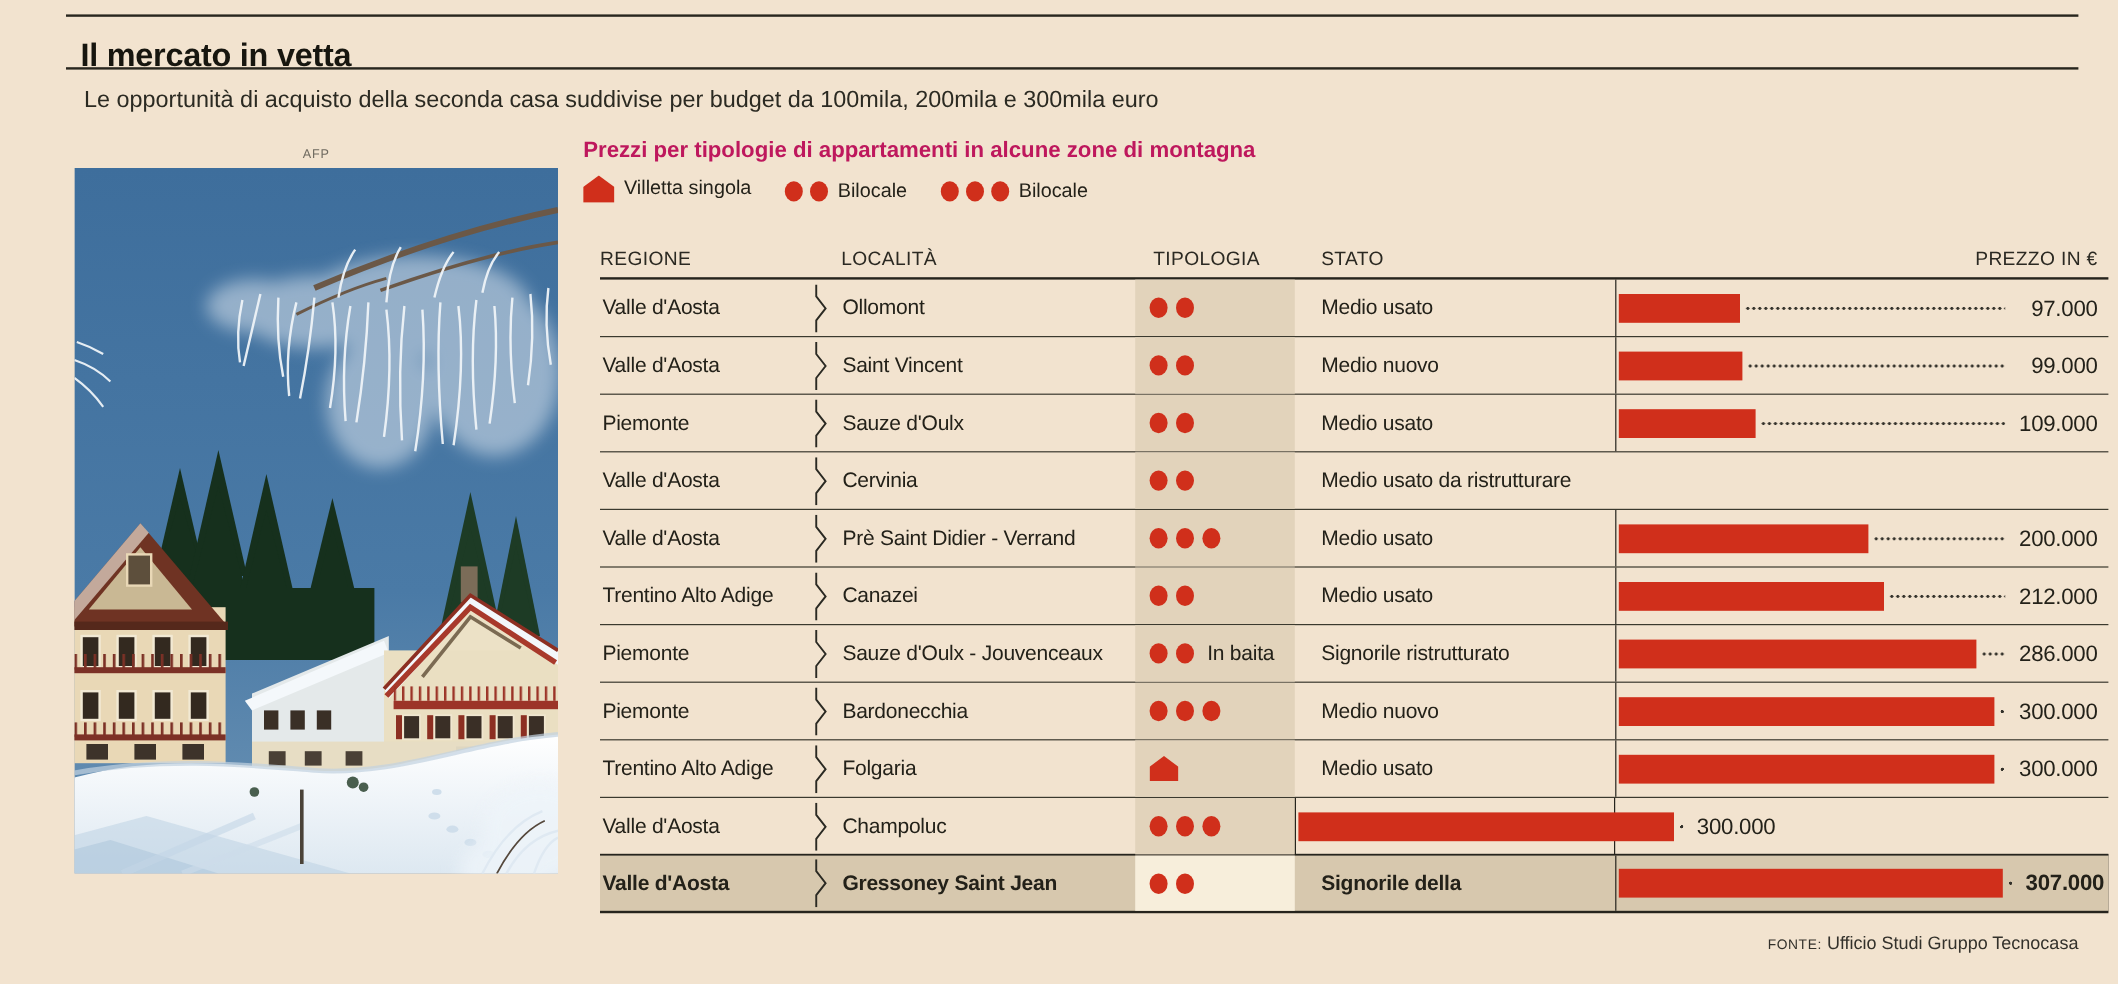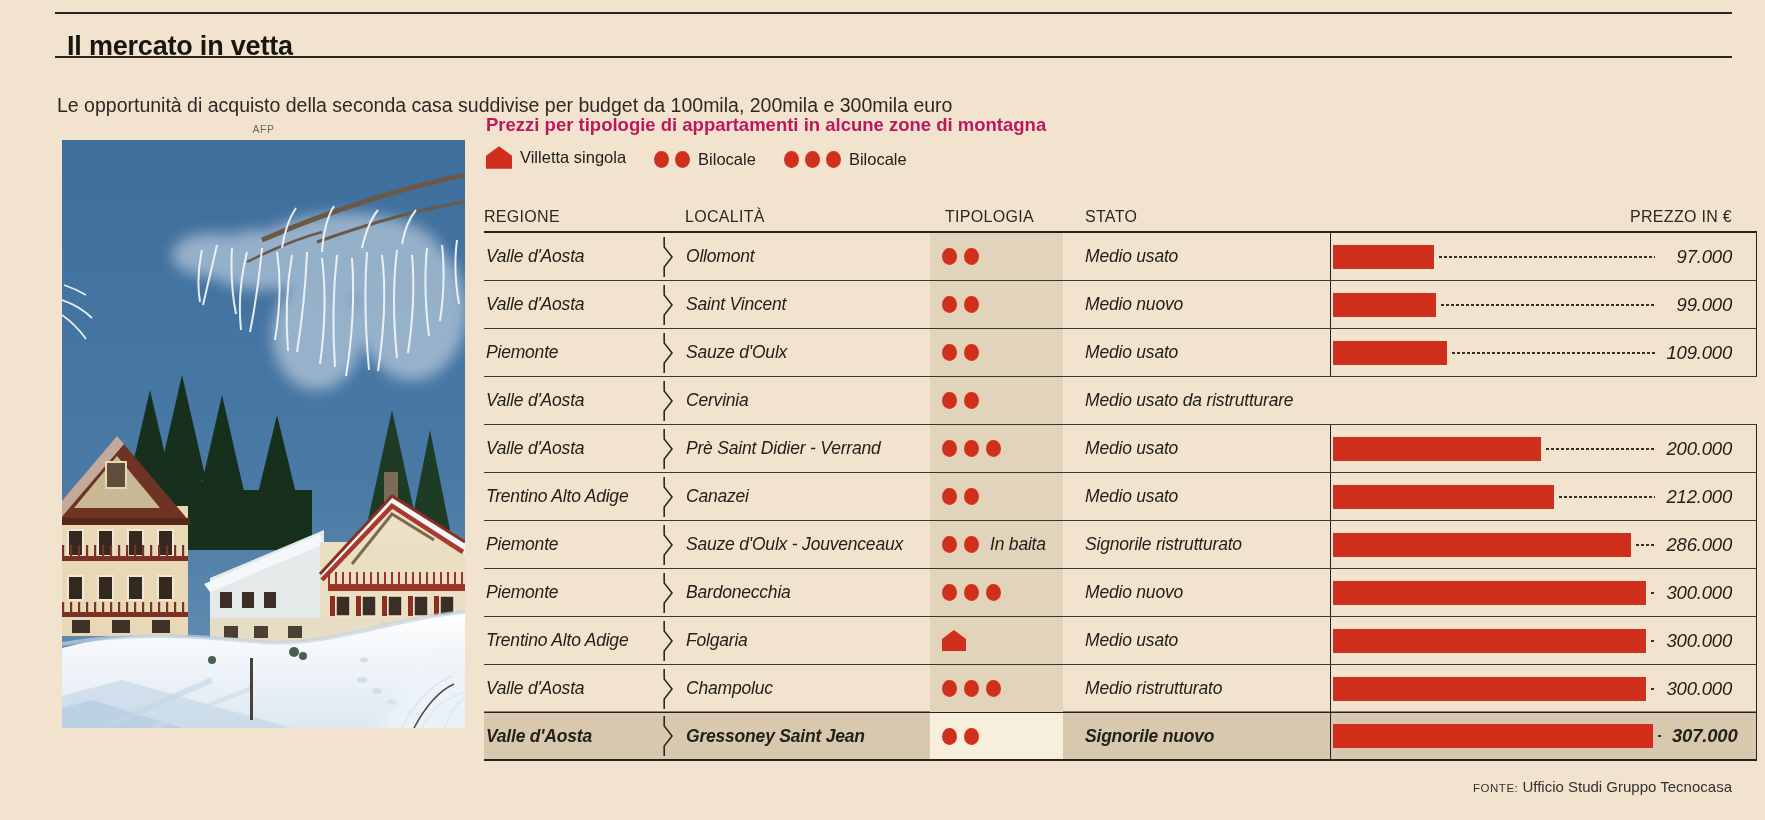--- a/index.html
+++ b/index.html
@@ -1,37 +1,37 @@
 <!DOCTYPE html>
 <html><head>
 <meta charset="utf-8">
 <style>
   html,body{margin:0;padding:0;}
   body{width:1765px;height:820px;background:#f2e3cf;font-family:"Liberation Sans",sans-serif;color:#232119;position:relative;overflow:hidden;}
   .rule{position:absolute;left:55px;width:1677px;height:2px;background:#28261e;}
   #main-title{position:absolute;left:55px;top:19px;font-size:27px;font-weight:bold;letter-spacing:-0.2px;color:#17160f;}
-  #subtitle{position:absolute;left:57px;top:72px;font-size:19.5px;color:#2b2a22;margin-top:22px;}
+  #subtitle{position:absolute;left:70px;top:72px;font-size:19.5px;color:#2b2a22;}
   #afp{position:absolute;left:62px;top:123px;width:403px;text-align:center;font-size:10.5px;letter-spacing:.6px;color:#6f6a60;}
   #photo{position:absolute;left:62px;top:140px;width:403px;height:588px;}
   #chart-title{position:absolute;left:486px;top:114px;font-size:18.5px;font-weight:bold;color:#be185d;}
   #legend{position:absolute;left:486px;top:146px;display:flex;align-items:flex-end;gap:28px;}
   .legend-item{display:flex;align-items:center;gap:8px;}
   .legend-label{font-size:16.5px;color:#232119;}
   .dot{display:inline-block;width:15px;height:17px;border-radius:50%;background:#d02f1b;}
   .dots{display:flex;gap:6px;align-items:center;}
   
   #table{position:absolute;left:484px;top:203px;width:1273px;}
-  .grid{display:grid;grid-template-columns:179px 267px 133px 267px 427px;}
+  .grid{display:grid;grid-template-columns:179px 267px 133px 267px 427px;margin-left:16px;}
   #thead{height:30px;align-items:end;border-bottom:2px solid #26241d;box-sizing:border-box;padding-bottom:5px;font-size:16px;letter-spacing:.3px;color:#2b2922;}
   .h-loc{padding-left:22px;}
   .h-tip{padding-left:15px;}
   .h-sta{padding-left:22px;}
   .h-prz{justify-self:end;padding-right:25px;}
   .row{height:48px;border-bottom:1.5px solid #3b392e;box-sizing:border-box;font-size:17.5px;letter-spacing:-0.2px;}
-  .cell{display:flex;align-items:center;font-style:italic;}
+  .cell{display:flex;align-items:center;}
   .c-reg{padding-left:2px;}
   .c-loc .bracket{margin:0 12px 0 0;flex:none;}
   .c-tip{background:#e2d3bb;padding-left:12px;gap:7px;}
   .tnote{margin-left:4px;}
   .c-sta{padding-left:22px;}
   .c-bar{border-left:1.5px solid #26241d;border-right:1.5px solid #26241d;box-sizing:border-box;}
   .bar{height:24px;background:#d02f1b;margin-left:1.5px;flex:none;}
   .leader{flex:1;min-width:4px;height:4px;margin:0 3px 0 4px;align-self:center;background-image:radial-gradient(circle,#33312a 1.2px,rgba(0,0,0,0) 1.5px);background-size:5px 4px;background-repeat:repeat-x;background-position:left center;}
   .price{width:74px;text-align:right;margin-right:24px;font-size:18.5px;flex:none;letter-spacing:-0.2px;}
   .row.hl{background:#d7c8ae;font-weight:bold;border-bottom:2.5px solid #26241d;box-shadow:0 -1.5px 0 #26241d;}
@@ -490,23 +490,20 @@
       <svg class="bracket" width="11" height="40" viewBox="0 0 11 40">
             <polyline points="1.2,0 1.2,10 9,20 1.2,30 1.2,40" fill="none" stroke="#2b2a23" stroke-width="1.6"></polyline>
           </svg>
       <span>Champoluc</span>
     </div>
     <div class="cell c-tip">
           <span class="dot"></span>
           <span class="dot"></span>
           <span class="dot"></span>
         </div>
-    <div class="cell c-sta">
-          <span>Medio ristrutturato</span>
-        </div>
     <div class="cell c-bar">
       <div class="bar" style="width: 313px;"></div>
       <div class="leader"></div>
       <div class="price">300.000</div>
     </div>
   </div>
 
   <div class="row grid hl">
     <div class="cell c-reg">
           <span>Valle d'Aosta</span>
@@ -515,21 +512,21 @@
       <svg class="bracket" width="11" height="40" viewBox="0 0 11 40">
             <polyline points="1.2,0 1.2,10 9,20 1.2,30 1.2,40" fill="none" stroke="#2b2a23" stroke-width="1.6"></polyline>
           </svg>
       <span>Gressoney Saint Jean</span>
     </div>
     <div class="cell c-tip">
           <span class="dot"></span>
           <span class="dot"></span>
         </div>
     <div class="cell c-sta">
-          <span>Signorile nuovo</span>
+          <span>Signorile della</span>
         </div>
     <div class="cell c-bar">
       <div class="bar" style="width: 320px;"></div>
       <div class="leader"></div>
       <div class="price">307.000</div>
     </div>
   </div>
 </div>
 </div>
 

